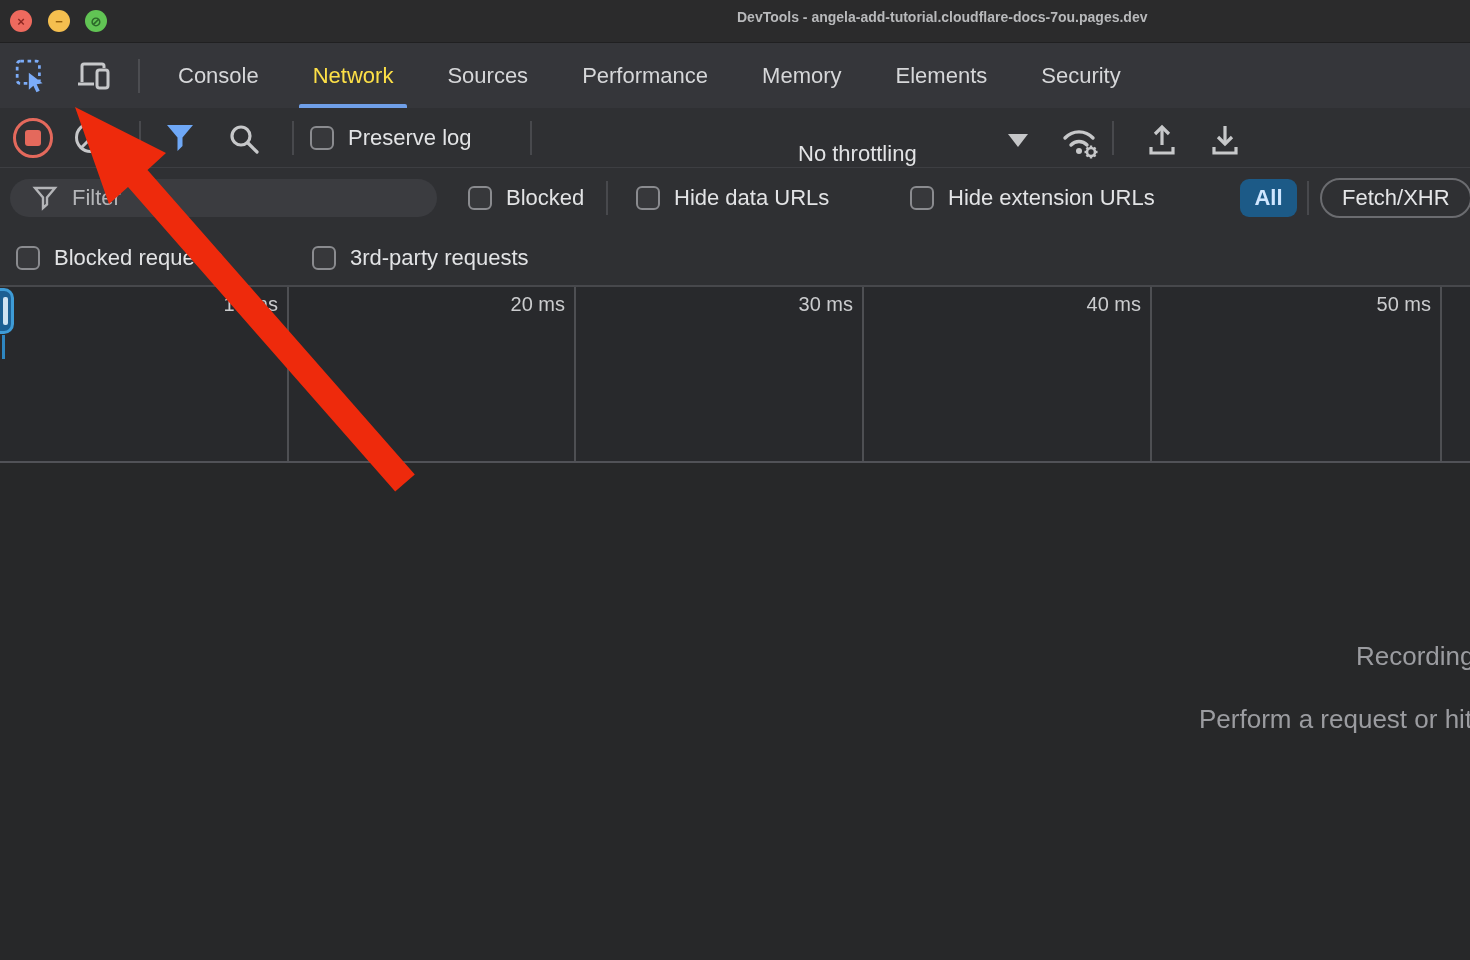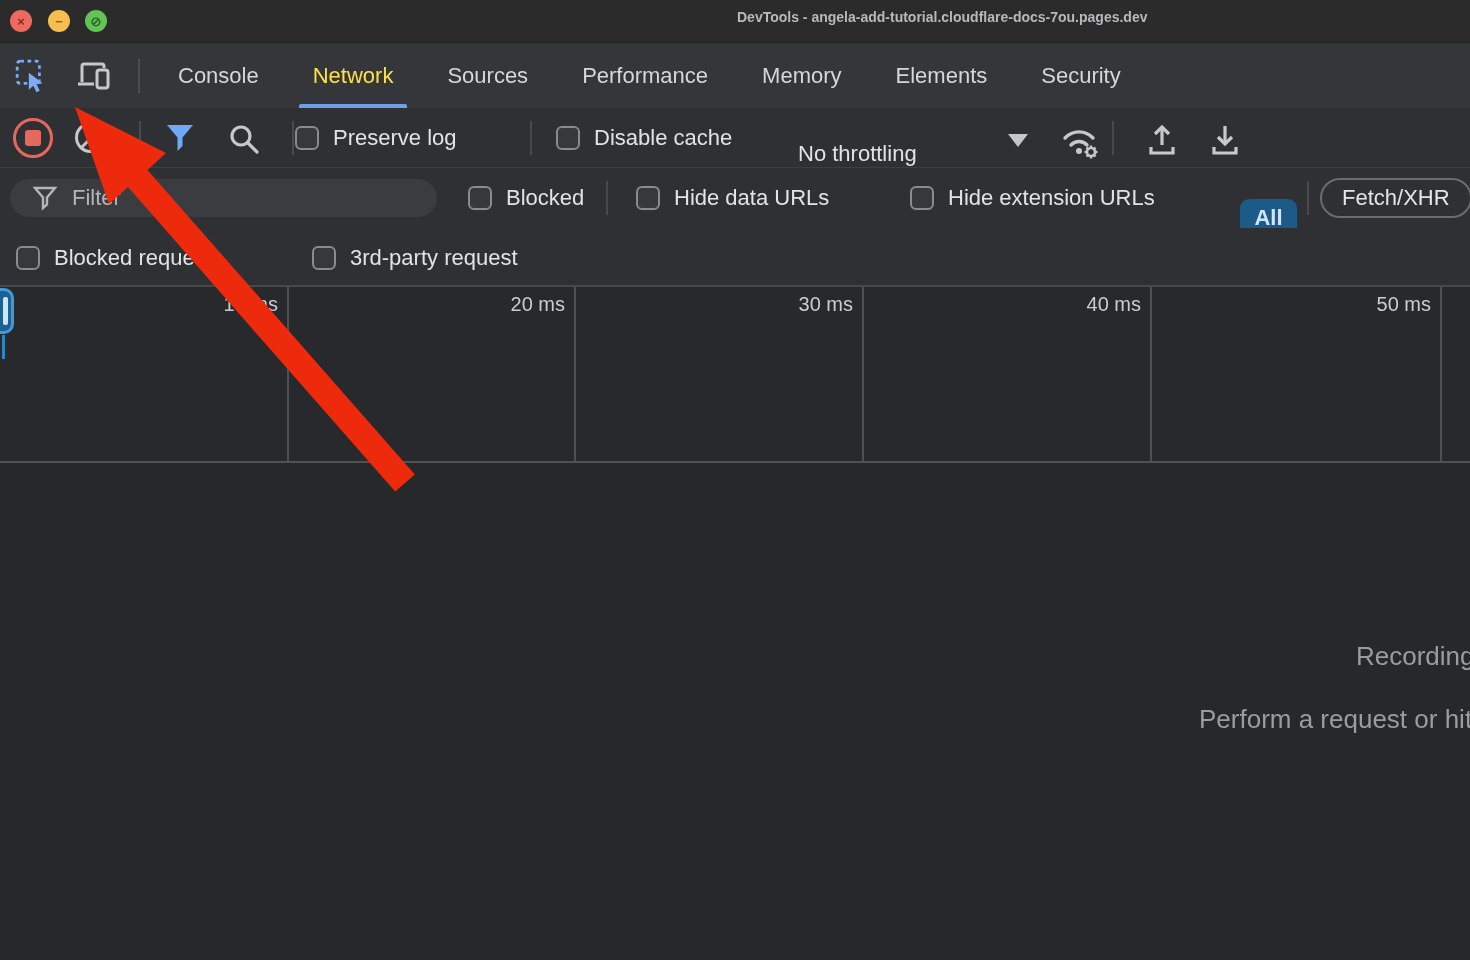--- a/index.html
+++ b/index.html
@@ -50,21 +50,21 @@
   .dd-arrow { position:absolute; left:1008px; top:26px; width:0; height:0;
     border-left:10px solid transparent; border-right:10px solid transparent; border-top:13px solid #c6c7c9; }
 
   
   .filter-row { position:relative; height:60px; background:#2f3033; }
   .filter-pill { position:absolute; left:10px; top:11px; width:427px; height:38px;
     background:#3b3c40; border-radius:19px; display:flex; align-items:center; }
   .filter-pill .ph { margin-left:14px; color:#b4b5b8; font-size:22px; }
   .all-btn { position:absolute; left:1240px; top:11px; width:57px; height:38px; background:#1c5a87;
     border-radius:9px; color:#cfe6ff; font-size:22px; font-weight:bold;
-    display:flex; align-items:center; justify-content:center;margin-top:20px; }
+    display:flex; align-items:center; justify-content:center; }
   .fetch-btn { position:absolute; left:1320px; top:10px; height:40px; padding:0 20px;
     border:2px solid #6b6c70; border-radius:20px; color:#e4e5e7; font-size:22px;
     display:flex; align-items:center; white-space:nowrap; }
 
   
   .filter-row2 { position:relative; height:59px; background:#2f3033; border-bottom:2px solid #47484c; }
 
   
   .timeline { position:relative; height:176px; background:#28292c; border-bottom:2px solid #515257; }
   .tl-div { position:absolute; top:0; bottom:0; width:2px; background:#4e4f53; }
@@ -135,31 +135,27 @@
       <path d="M4 3 h26 l-10.5 12.5 v8.5 l-5 5 v-13.5 Z" fill="#6fa8f7"></path>
     </svg>
 
     <svg class="tool-icon" style="left:227px" width="34" height="34" viewBox="0 0 34 34">
       <circle cx="14" cy="14" r="9" fill="none" stroke="#c7c8ca" stroke-width="3.2"></circle>
       <line x1="21" y1="21" x2="30" y2="30" stroke="#c7c8ca" stroke-width="3.2" stroke-linecap="round"></line>
     </svg>
 
     <div class="vsep2" style="left:292px"></div>
 
-    <div class="check-row" style="left:295px">
+    <div class="check-row" style="left:310px">
       <div class="checkbox"></div>
       <div class="check-label">Preserve log</div>
     </div>
 
     <div class="vsep2" style="left:530px"></div>
 
-    <div class="check-row" style="left:556px">
-      <div class="checkbox"></div>
-      <div class="check-label">Disable cache</div>
-    </div>
 
     <div class="throttle">No throttling</div>
     <div class="dd-arrow"></div>
 
     <svg class="tool-icon" style="left:1058px; top:16px" width="46" height="36" viewBox="0 0 46 36">
       <g>
         <path d="M7 14 a19 19 0 0 1 28 0" fill="none" stroke="#c7c8ca" stroke-width="3.4" stroke-linecap="round"></path>
         <path d="M13 21 a11 11 0 0 1 16 0" fill="none" stroke="#c7c8ca" stroke-width="3.4" stroke-linecap="round"></path>
         <circle cx="21" cy="27" r="3" fill="#c7c8ca"></circle>
         <circle cx="33" cy="28" r="4" fill="none" stroke="#c7c8ca" stroke-width="2.6"></circle>
@@ -225,21 +221,21 @@
     <div class="fetch-btn">Fetch/XHR</div>
   </div>
 
   <div class="filter-row2">
     <div class="check-row" style="left:16px">
       <div class="checkbox"></div>
       <div class="check-label">Blocked requests</div>
     </div>
     <div class="check-row" style="left:312px">
       <div class="checkbox"></div>
-      <div class="check-label">3rd-party request</div>
+      <div class="check-label">3rd-party requests</div>
     </div>
   </div>
 
   <div class="timeline">
     <div class="blue-badge">
       <div class="inner"></div>
     </div>
     <div class="blue-badge-line"></div>
 
     <div class="tl-div" style="left:287px"></div>

